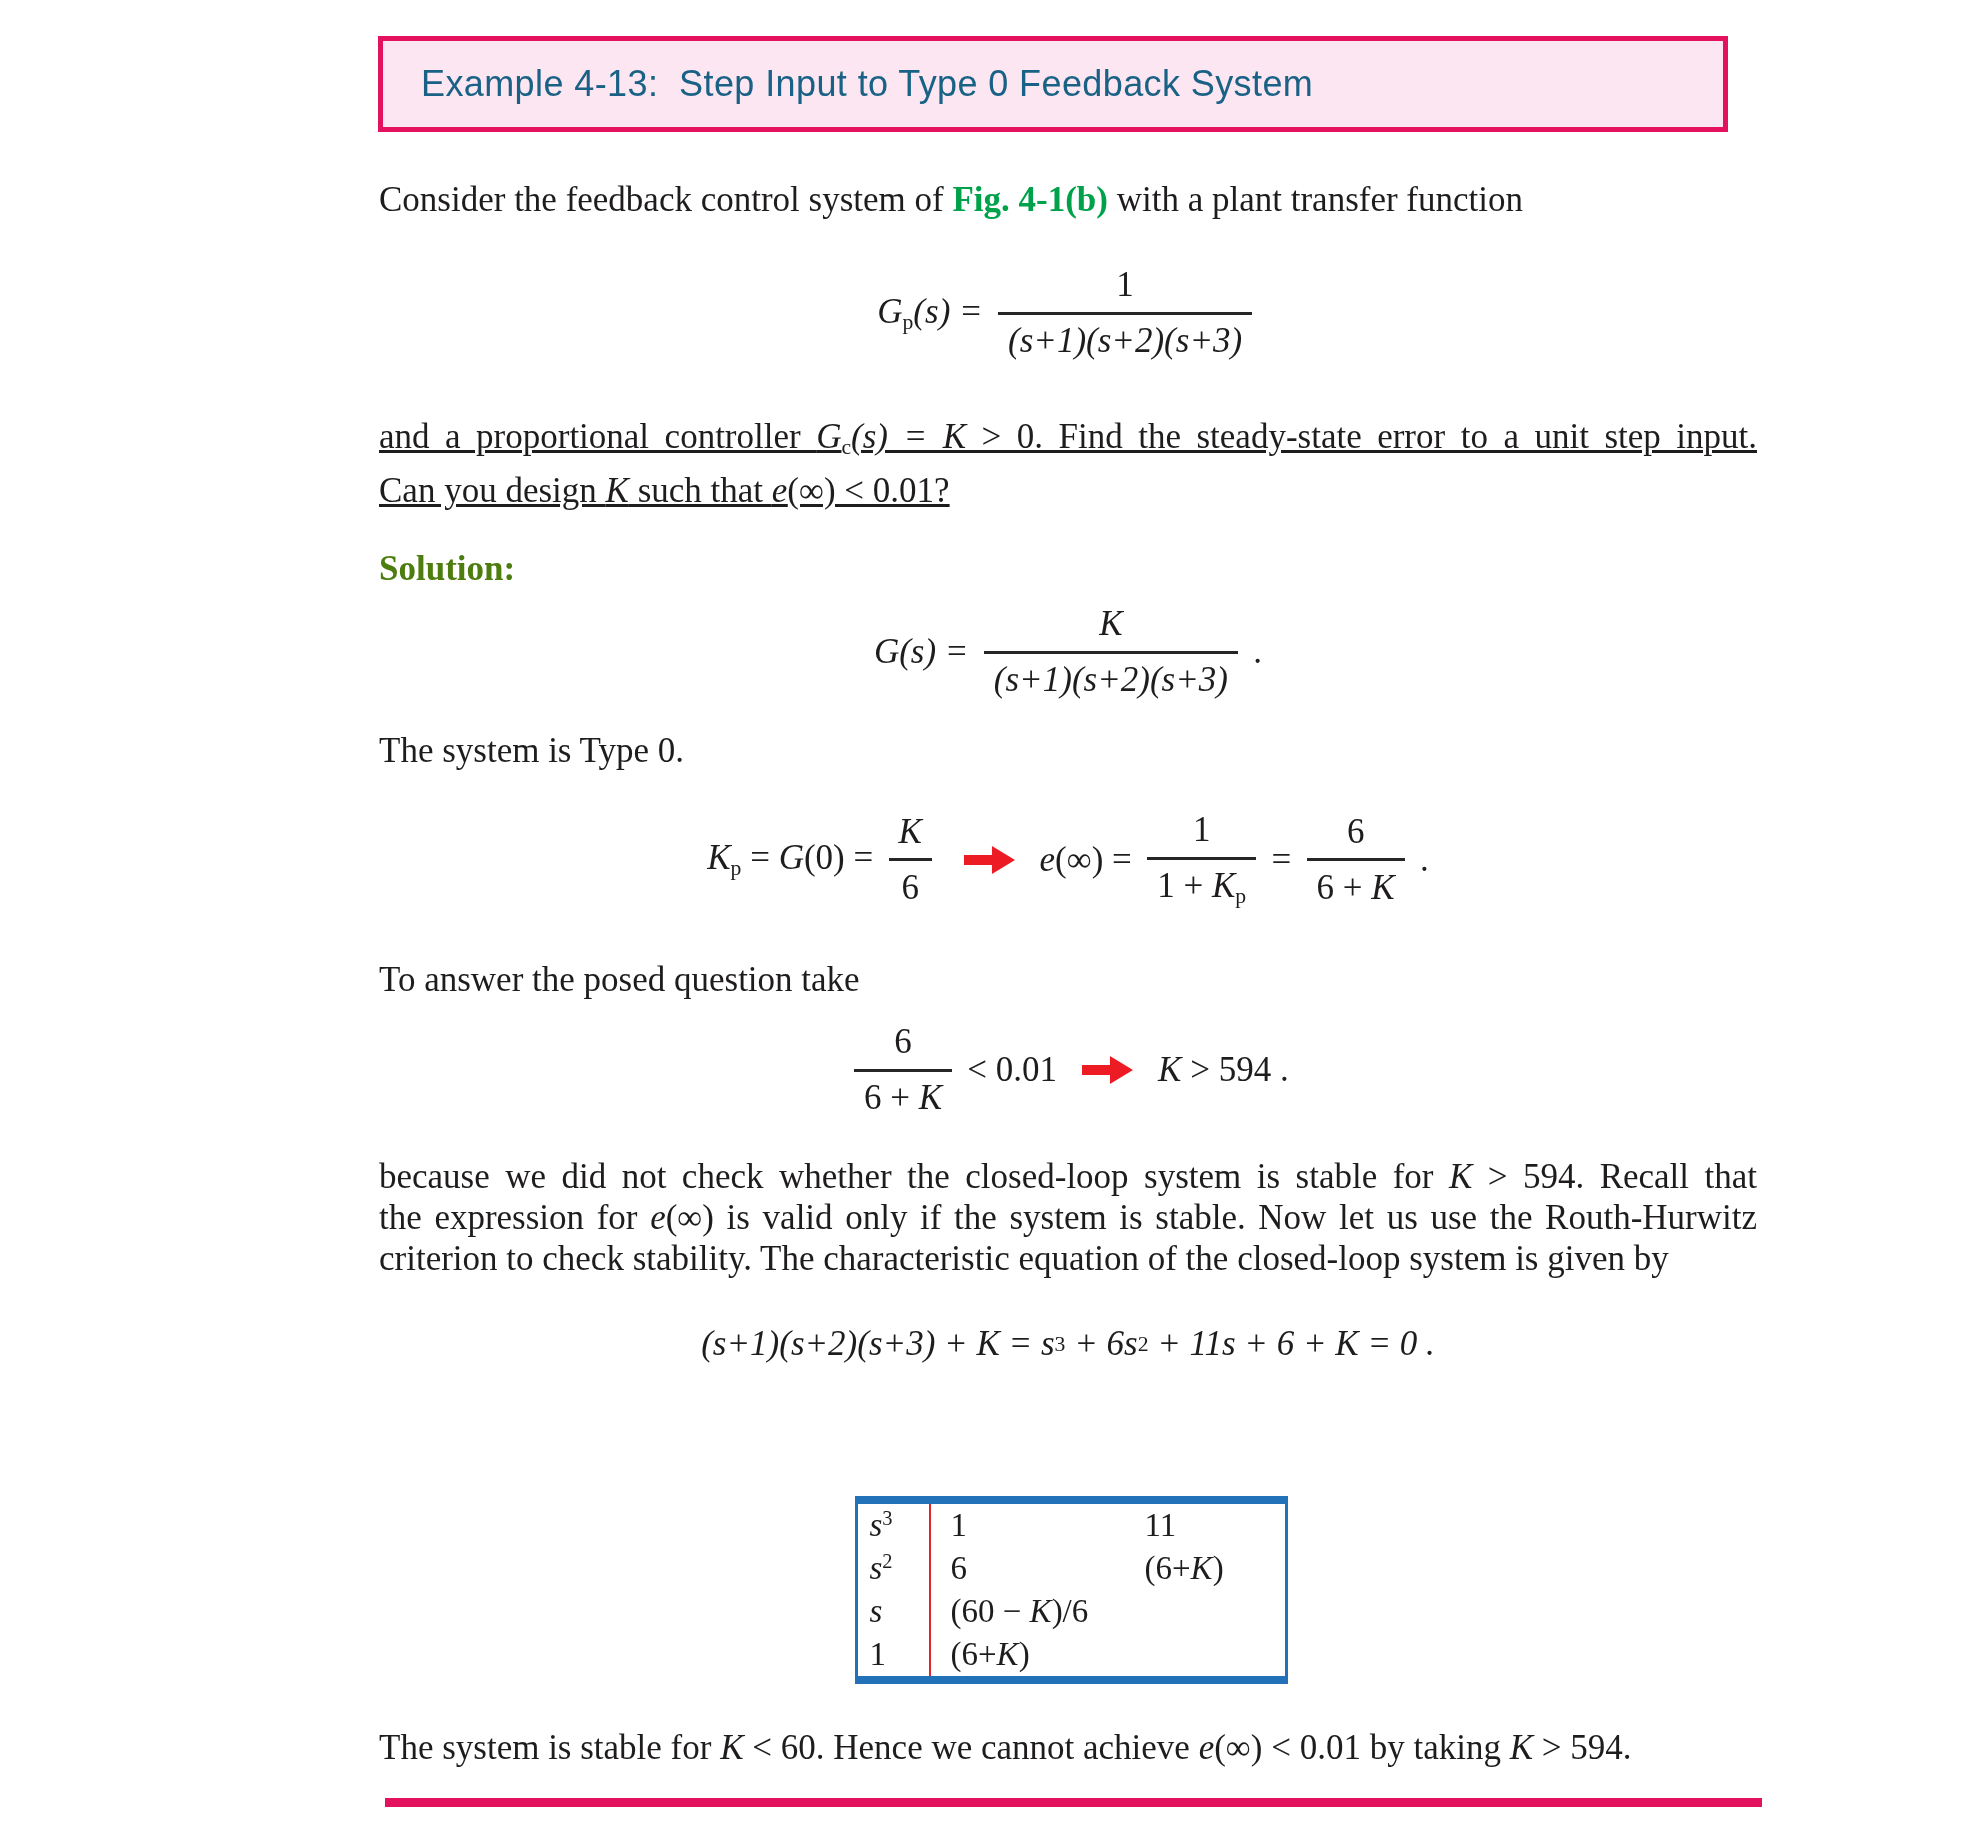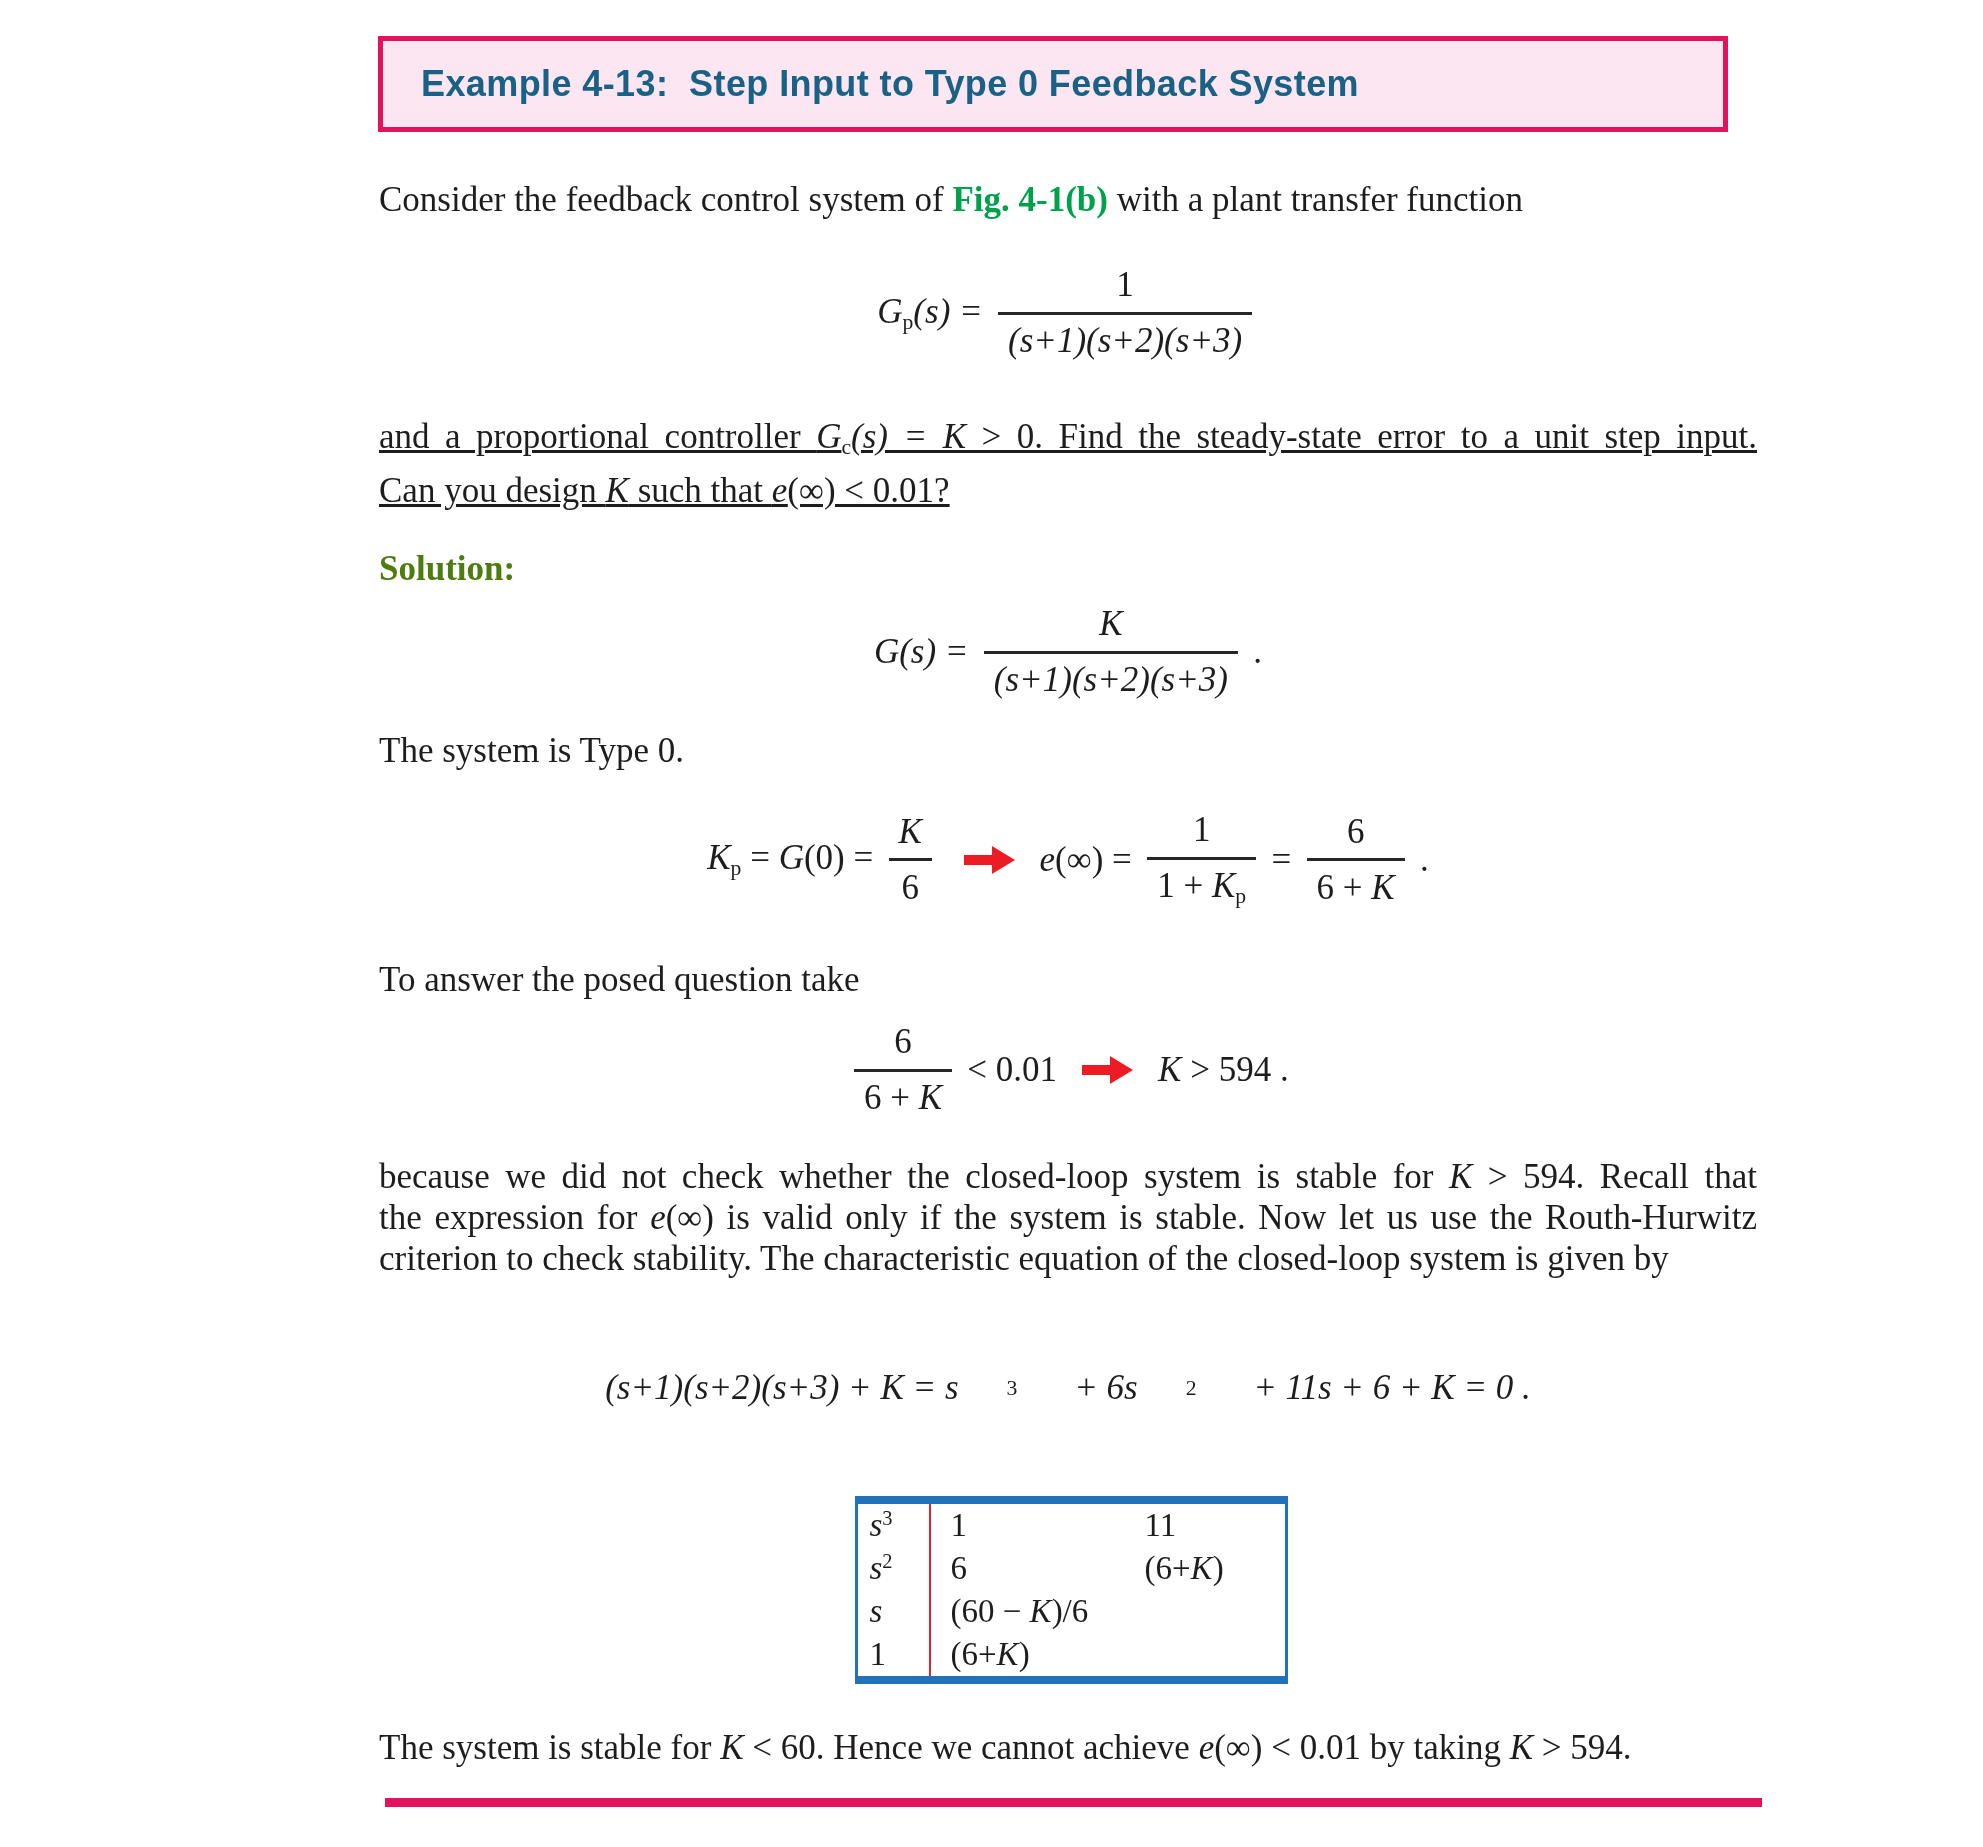--- a/index.html
+++ b/index.html
@@ -2,21 +2,21 @@
 <html style="font-size:13px"><head>
 <meta charset="utf-8">
 <style>
   html,body{margin:0;padding:0;background:#ffffff;}
   #page{position:relative;width:1984px;height:1847px;background:#ffffff;
         font-family:"Liberation Serif",serif;color:#1f1c1d;overflow:hidden;}
 
   
   .title-box{position:absolute;left:378px;top:36px;width:1350px;height:96px;
              box-sizing:border-box;background:#fce6f2;border:5px solid #e4125e;
-             display:flex;align-items:center;font-weight:bold;}
+             display:flex;align-items:center;}
   .title-box .title{font-family:"Liberation Sans",sans-serif;font-size:36px;
                     color:#1a6285;padding-left:38px;white-space:pre;letter-spacing:0.4px;}
 
   
   .para{position:absolute;left:379px;width:1378px;font-size:35px;line-height:41px;}
   .pline{text-align:justify;text-align-last:justify;}
   .pline-last{text-align:left;}
   .p2line{line-height:44px;text-decoration:underline;}
   .solution{position:absolute;left:379px;top:549px;font-size:35px;font-weight:bold;color:#4d7c0f;}
 
@@ -127,21 +127,21 @@
       </svg>
     <span><span class="it">K</span><span> &gt; 594 .</span></span>
   </div>
 
   <div class="para" style="top:1156px;">
     <div class="pline"><span>because we did not check whether the closed-loop system is stable for </span><span class="it">K</span><span> &gt; 594. Recall that</span></div>
     <div class="pline"><span>the expression for </span><span class="it">e</span><span>(∞) is valid only if the system is stable. Now let us use the Routh-Hurwitz</span></div>
     <div class="pline-last"><span>criterion to check stability. The characteristic equation of the closed-loop system is given by</span></div>
   </div>
 
-  <div class="eq" style="top:1368px;gap:48px;"><span class="it">(s+1)(s+2)(s+3) + K = s</span><span class="sup">3</span><span class="it"> + 6s</span><span class="sup">2</span><span class="it"> + 11s + 6 + K = 0 .</span></div>
+  <div class="eq" style="top:1324px;"><span class="it">(s+1)(s+2)(s+3) + K = s</span><span class="sup">3</span><span class="it"> + 6s</span><span class="sup">2</span><span class="it"> + 11s + 6 + K = 0 .</span></div>
 
   <div class="routh">
     <div class="rrow">
       <span class="rpow"><span class="it">s</span><span class="sup">3</span></span>
       <span class="rvals">
         <span class="rc1"><span>1</span></span>
         <span class="rc2"><span>11</span></span>
       </span>
     </div>
     <div class="rrow">

